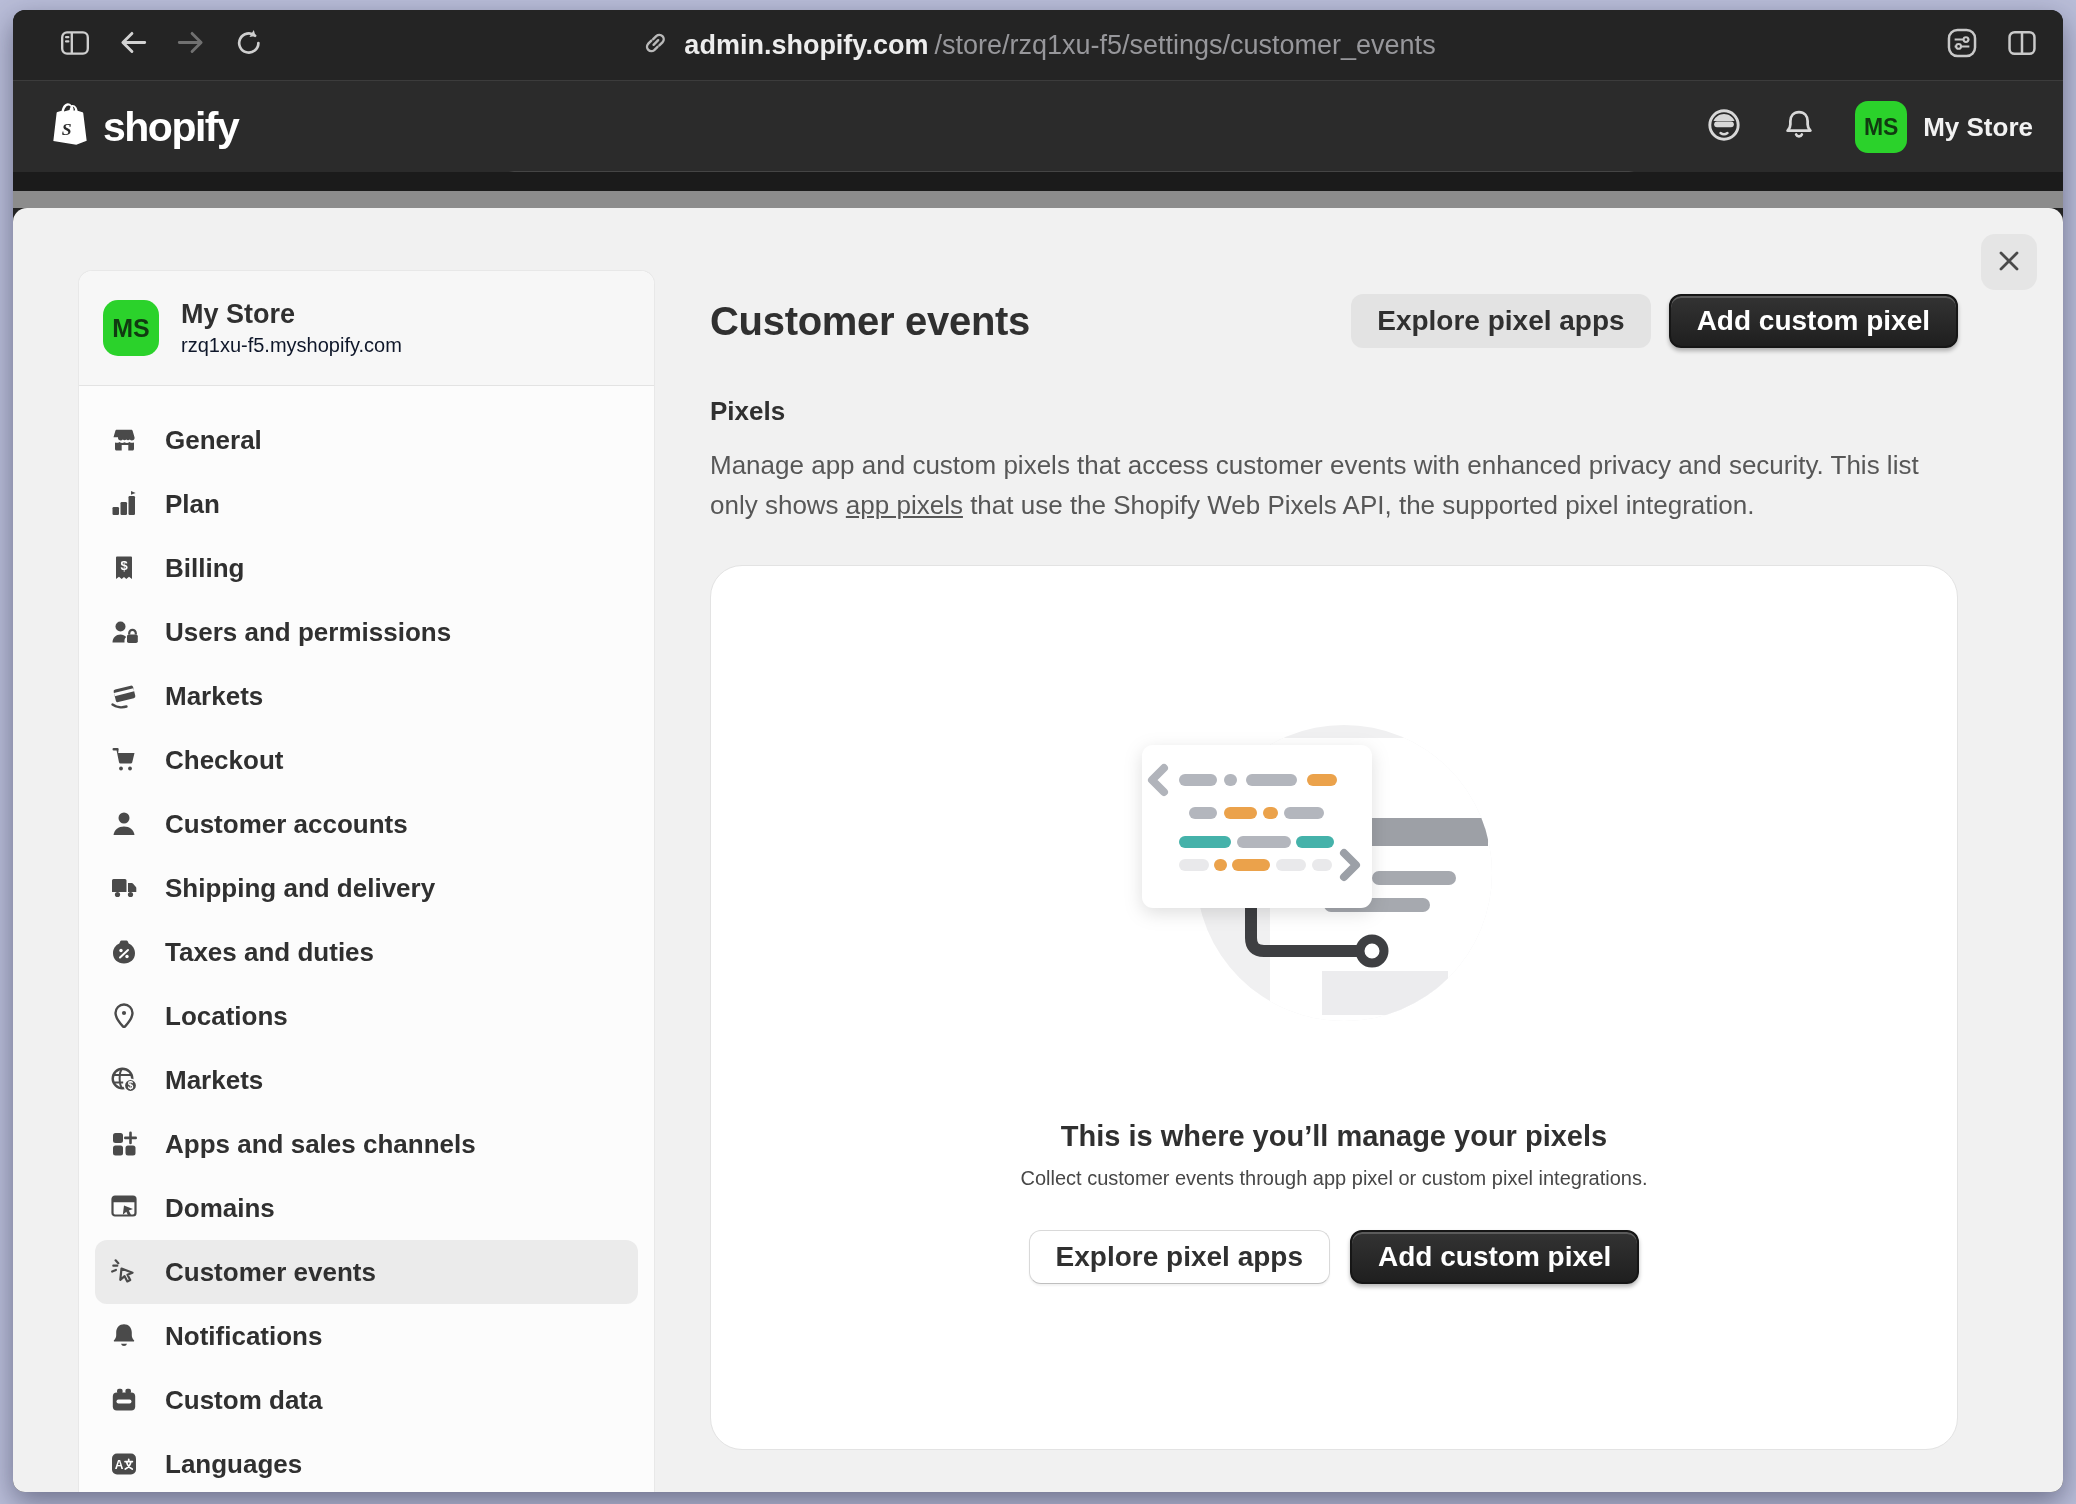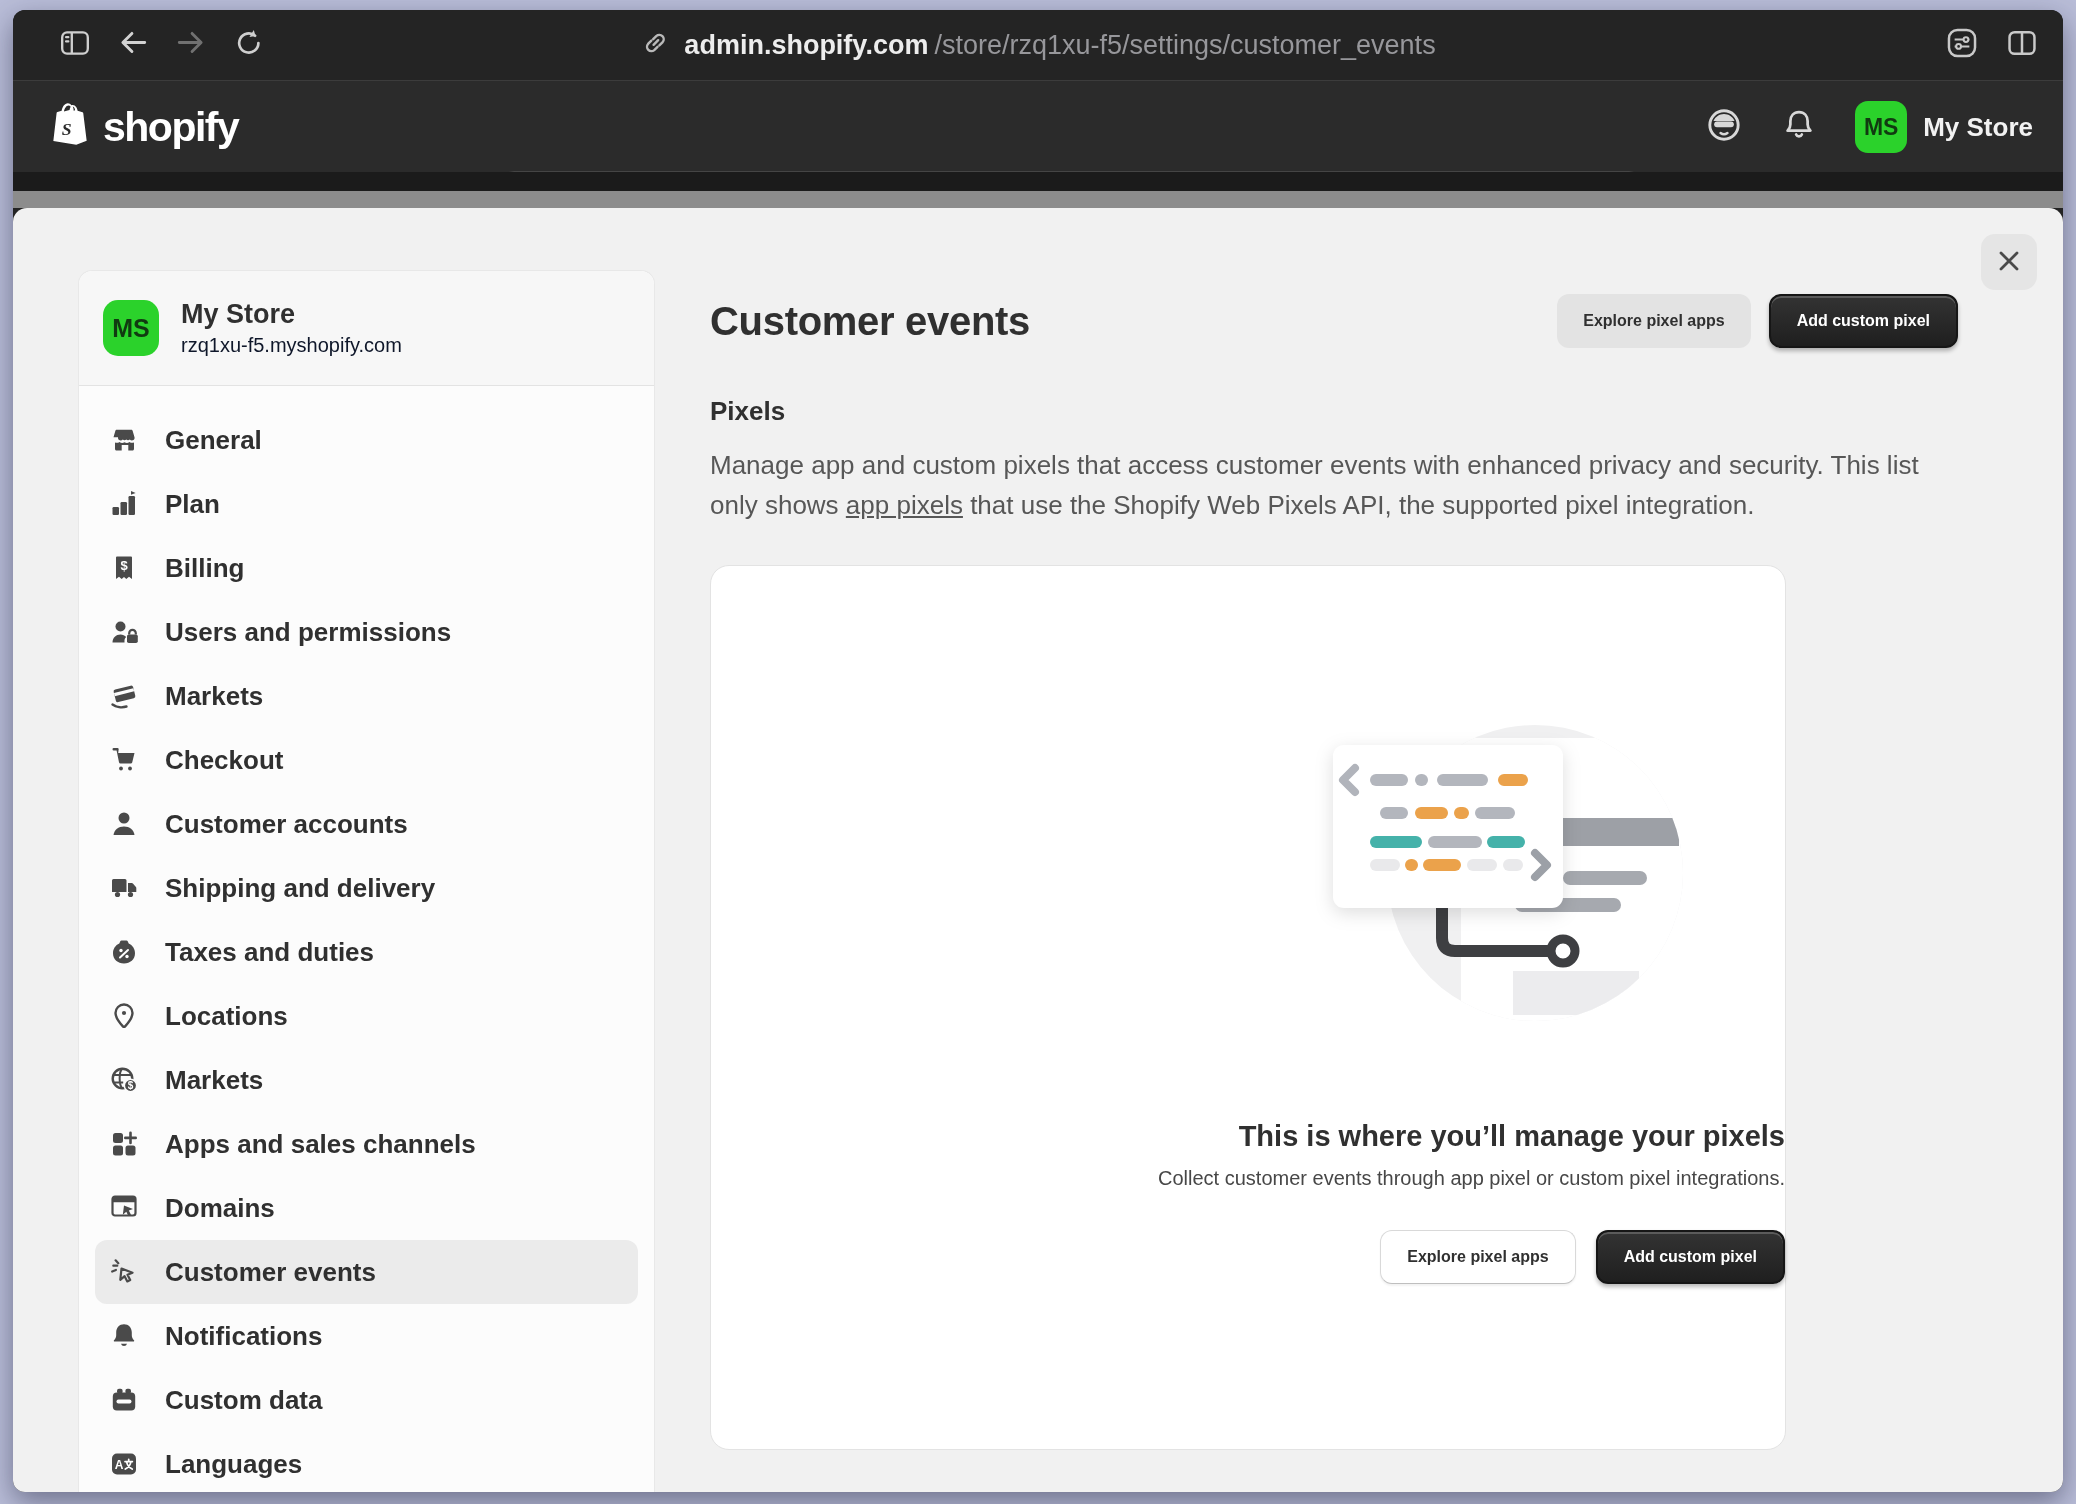--- a/index.html
+++ b/index.html
@@ -65,32 +65,32 @@
   .nav-list{padding:22px 16px 0 16px;}
   .nav-item{display:flex;align-items:center;gap:26px;height:64px;padding:0 14px;border-radius:12px;cursor:pointer;}
   .nav-item.selected{background:#ebebeb;}
   .nav-ic{width:30px;height:30px;flex:0 0 auto;display:flex;align-items:center;justify-content:center;}
   .nav-label{font-size:26px;font-weight:600;color:#303030;white-space:nowrap;}
   
   .content{position:absolute;left:697px;top:0;width:1248px;}
   .title-row{margin-top:86px;display:flex;align-items:center;justify-content:space-between;}
   .page-title{font-size:40px;font-weight:700;color:#303030;letter-spacing:-.3px;}
   .actions{display:flex;gap:18px;}
-  .btn{font-family:"Liberation Sans",sans-serif;font-size:16px;font-weight:600;border-radius:12px;
+  .btn{font-family:"Liberation Sans",sans-serif;font-size:28px;font-weight:600;border-radius:12px;
     padding:0 26px;height:54px;display:flex;align-items:center;justify-content:center;cursor:pointer;white-space:nowrap;}
   .btn-secondary{background:#e3e3e3;border:none;color:#303030;}
   .btn-secondary-white{background:#ffffff;border:1.5px solid #d9d9d9;border-bottom-color:#bfbfbf;
     color:#303030;box-shadow:0 2px 2px rgba(0,0,0,.05);}
   .btn-primary{background:linear-gradient(180deg,#333333,#1f1f1f);border:2px solid #161616;color:#ffffff;
     box-shadow:inset 0 2px 0 rgba(255,255,255,.2),0 3px 4px rgba(0,0,0,.28);}
   .section-head{margin-top:48px;font-size:26px;font-weight:700;color:#303030;}
   .desc{margin-top:18px;font-size:26px;line-height:40px;color:#575757;max-width:1238px;}
   .desc a{color:#575757;text-decoration:underline;cursor:pointer;}
-  .empty-card{margin-top:40px;width:1076px;height:885px;background:#ffffff;border:1px solid #e3e3e3;
-    border-radius:19px;box-sizing:border-box;display:flex;flex-direction:column;align-items:flex-end;}
+  .empty-card{margin-top:40px;width:1248px;height:885px;background:#ffffff;border:1px solid #e3e3e3;
+    border-radius:32px;box-sizing:border-box;display:flex;flex-direction:column;align-items:center;}
   .empty-heading{margin-top:32px;font-size:29px;font-weight:700;color:#303030;text-align:center;}
   .empty-sub{margin-top:14px;font-size:20px;color:#474747;text-align:center;}
   .empty-actions{margin-top:40px;display:flex;gap:20px;}
   .illu{margin-top:132px;}
 </style>
 </head>
 <body>
 
 <div class="window">
 

